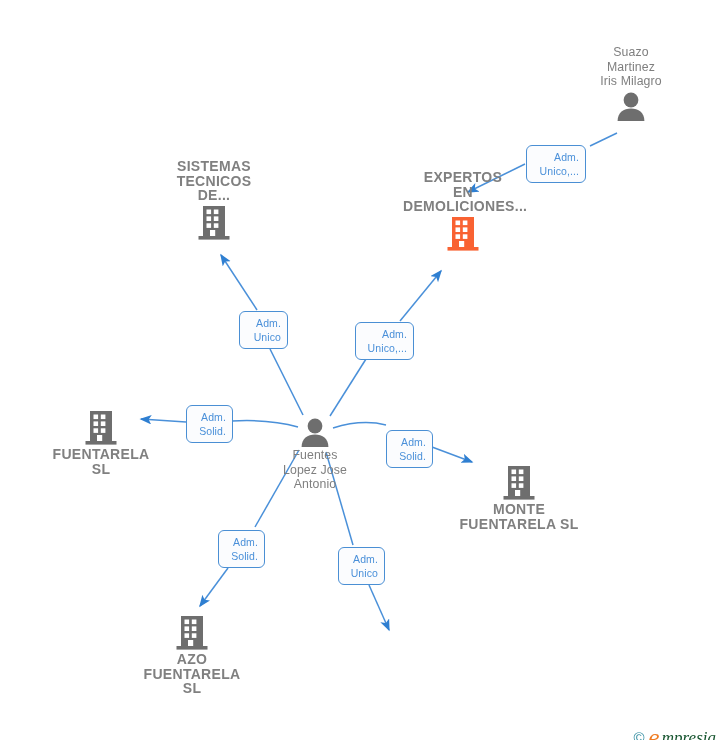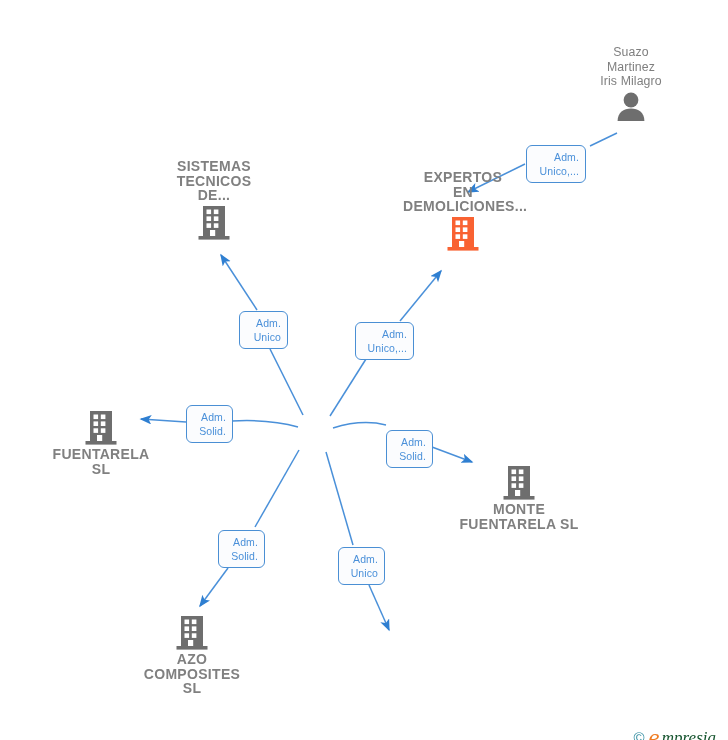--- a/index.html
+++ b/index.html
@@ -217,20 +217,31 @@
         <rect x="16.8" y="11.4" width="4.6" height="4.6" fill="#ffffff"></rect>
         <rect x="9.5" y="18.3" width="4.6" height="4.6" fill="#ffffff"></rect>
         <rect x="16.8" y="18.3" width="4.6" height="4.6" fill="#ffffff"></rect>
         <rect x="13" y="25" width="5.2" height="6" fill="#ffffff"></rect>
       </svg>
     </span>
     <span class="node-label company">FUENTARELA
 SL</span>
   </div>
 
+  <div class="node label-below" style="left:315px; top:402px;">
+    <span class="node-icon">
+      <svg width="34" height="30" viewBox="0 0 34 30" xmlns="http://www.w3.org/2000/svg">
+        <circle cx="17" cy="9" r="7.4" fill="#6e6e6e"></circle>
+        <path d="M3.6 30 C3.6 21.2 9.6 17.4 17 17.4 C24.4 17.4 30.4 21.2 30.4 30 Z" fill="#6e6e6e"></path>
+      </svg>
+    </span>
+    <span class="node-label person">Fuentes
+Lopez Jose
+Antonio</span>
+  </div>
 
   <div class="node label-below" style="left:519px; top:450px;">
     <span class="node-icon">
       <svg width="34" height="36" viewBox="0 0 34 36" xmlns="http://www.w3.org/2000/svg">
         <rect x="6" y="1" width="22" height="30" fill="#6e6e6e"></rect>
         <rect x="1.5" y="31" width="31" height="3.6" fill="#6e6e6e"></rect>
         <rect x="9.5" y="4.5" width="4.6" height="4.6" fill="#ffffff"></rect>
         <rect x="16.8" y="4.5" width="4.6" height="4.6" fill="#ffffff"></rect>
         <rect x="9.5" y="11.4" width="4.6" height="4.6" fill="#ffffff"></rect>
         <rect x="16.8" y="11.4" width="4.6" height="4.6" fill="#ffffff"></rect>
@@ -251,21 +262,21 @@
         <rect x="9.5" y="4.5" width="4.6" height="4.6" fill="#ffffff"></rect>
         <rect x="16.8" y="4.5" width="4.6" height="4.6" fill="#ffffff"></rect>
         <rect x="9.5" y="11.4" width="4.6" height="4.6" fill="#ffffff"></rect>
         <rect x="16.8" y="11.4" width="4.6" height="4.6" fill="#ffffff"></rect>
         <rect x="9.5" y="18.3" width="4.6" height="4.6" fill="#ffffff"></rect>
         <rect x="16.8" y="18.3" width="4.6" height="4.6" fill="#ffffff"></rect>
         <rect x="13" y="25" width="5.2" height="6" fill="#ffffff"></rect>
       </svg>
     </span>
     <span class="node-label company">AZO
-COMPOSITES
+FUENTARELA
 SL</span>
   </div>
 
 
   <div class="edge-label" style="left:526px; top:130px; width:60px;">Adm.
 Unico,...</div>
 
   <div class="edge-label" style="left:239px; top:296px; width:49px;">Adm.
 Unico</div>
 

